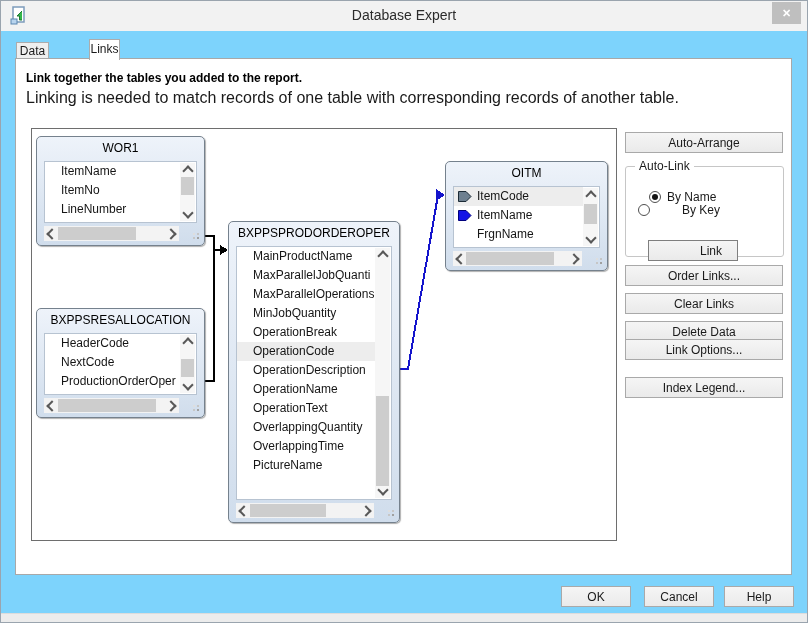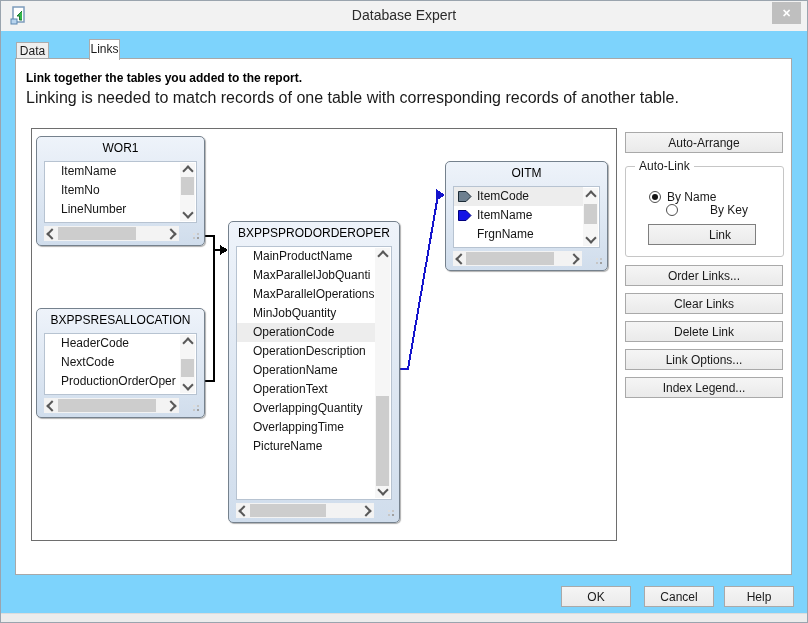--- a/index.html
+++ b/index.html
@@ -171,20 +171,21 @@
         <div class="grip"></div>
       </div>
 
       <div class="tbox" style="left:196px;top:92px;width:172px;height:302px;">
         <div class="tbox-title">BXPPSPRODORDEROPER</div>
         <div class="tbox-list">
           <div class="trow">MainProductName</div>
           <div class="trow">MaxParallelJobQuanti</div>
           <div class="trow">MaxParallelOperations</div>
           <div class="trow">MinJobQuantity</div>
+          <div class="trow">OperationBreak</div>
           <div class="trow hl">OperationCode</div>
           <div class="trow">OperationDescription</div>
           <div class="trow">OperationName</div>
           <div class="trow">OperationText</div>
           <div class="trow">OverlappingQuantity</div>
           <div class="trow">OverlappingTime</div>
           <div class="trow">PictureName</div>
           <div class="vsb">
             <span class="sb-btn up">
                 <i class="chev up"></i>
@@ -251,31 +252,31 @@
     </div>
 
     <div class="btn side-btn" style="top:73px;">Auto-Arrange</div>
 
     <div class="groupbox">
       <div class="groupbox-label">Auto-Link</div>
       <div class="radio-row" style="left:23px;top:23px;">
         <span class="radio sel"></span>
         <span>By Name</span>
       </div>
-      <div class="radio-row" style="left:40px;top:36px;gap:32px;">
+      <div class="radio-row" style="left:12px;top:36px;gap:32px;">
         <span class="radio"></span>
         <span>By Key</span>
       </div>
-      <div class="btn" style="left:22px;top:57px;width:108px;height:21px;border-color:#7f7f7f;padding-left:36px;">Link</div>
+      <div class="btn" style="left:22px;top:73px;width:90px;height:21px;border-color:#7f7f7f;padding-left:36px;">Link</div>
     </div>
 
     <div class="btn side-btn" style="top:206px;">Order Links...</div>
     <div class="btn side-btn" style="top:234px;">Clear Links</div>
-    <div class="btn side-btn" style="top:262px;">Delete Link</div>
-    <div class="btn side-btn" style="top:290px;">Link Options...</div>
+    <div class="btn side-btn" style="top:262px;">Delete Data</div>
+    <div class="btn side-btn" style="top:280px;">Link Options...</div>
     <div class="btn side-btn" style="top:318px;">Index Legend...</div>
 
   </div>
 
   <div class="btn footer-btn" style="left:560px;">OK</div>
   <div class="btn footer-btn" style="left:643px;">Cancel</div>
   <div class="btn footer-btn" style="left:723px;">Help</div>
 
 </div>
 

